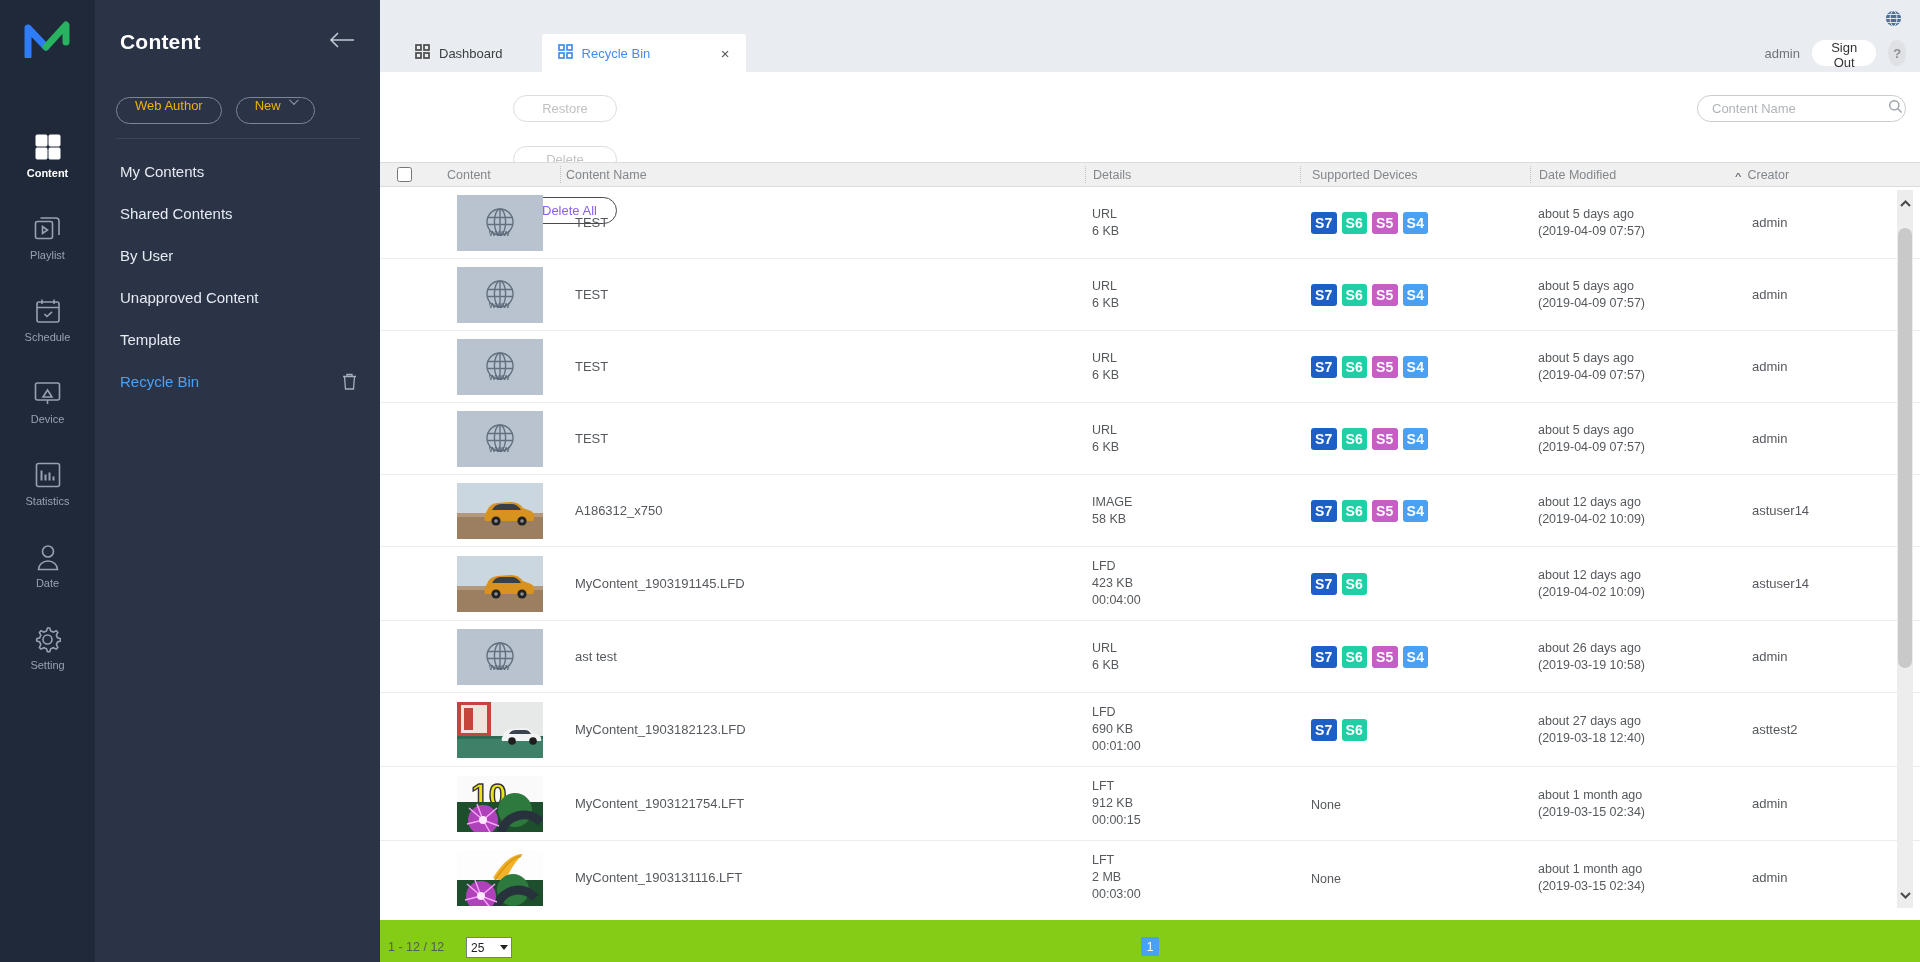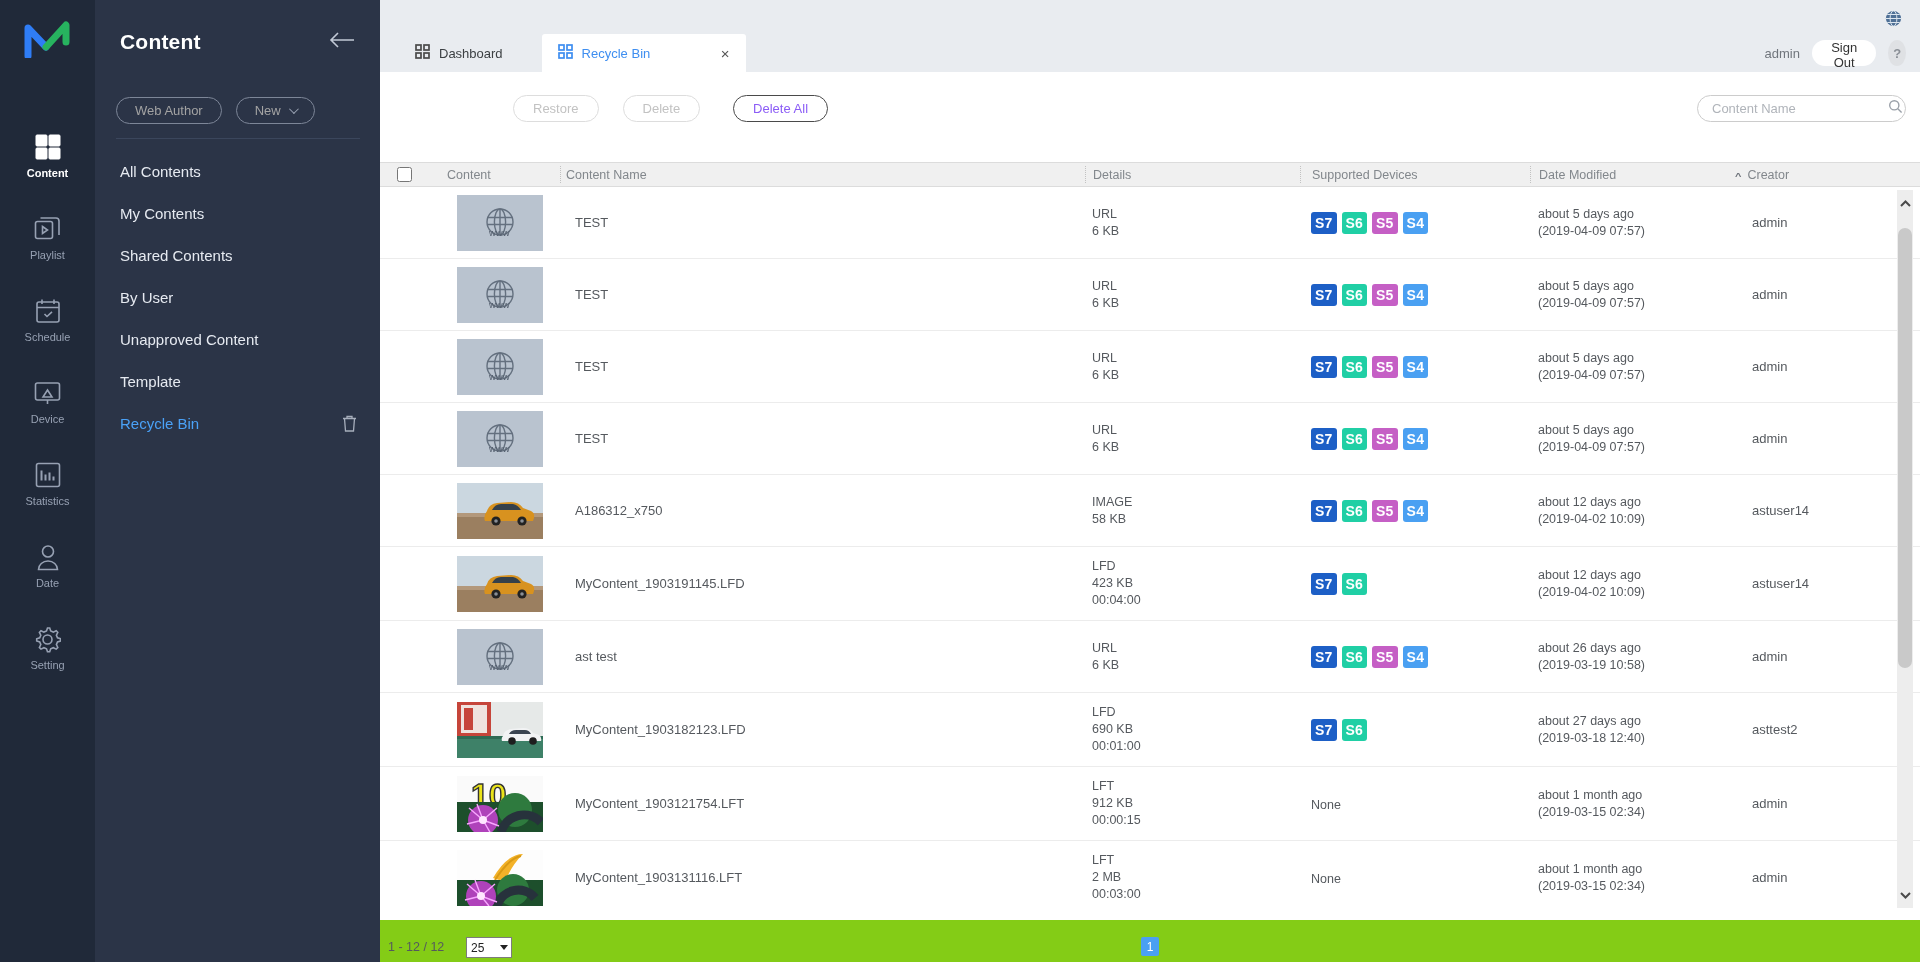--- a/index.html
+++ b/index.html
@@ -17,21 +17,21 @@
   .rail-item svg { stroke:#97a1b3; }
   .rail-item.active svg { stroke:#ffffff; }
 
   
   .sidebar { position:absolute; left:95px; top:0; width:285px; height:962px; background:#2b3447; z-index:20; }
   .notch { position:absolute; left:-11px; top:149px; width:0; height:0; border-top:10px solid transparent; border-bottom:10px solid transparent; border-right:11px solid #2b3447; }
   .sidebar-header { position:absolute; left:25px; top:30px; width:235px; display:flex; justify-content:space-between; align-items:center; }
   .sidebar-title { color:#fff; font-size:21px; font-weight:bold; letter-spacing:.2px; }
   .back-arrow { cursor:pointer; }
   .sidebar-actions { position:absolute; left:21px; top:97px; display:flex; gap:14px; }
-  .pill-dark { height:27px; border:1px solid #7d8698; border-radius:14px; background:transparent; color:#a3a3a3; font-size:13px; padding:0 18px; display:flex; align-items:center; gap:8px; cursor:pointer; font-family:inherit; }
+  .pill-dark { height:27px; border:1px solid #7d8698; border-radius:14px; background:transparent; color:#eab308; font-size:13px; padding:0 18px; display:flex; align-items:flex-start; gap:8px; cursor:pointer; font-family:inherit; }
   .pill-dark .chev { width:7px; height:7px; border-right:1.5px solid #98a1b2; border-bottom:1.5px solid #98a1b2; transform:rotate(45deg) translateY(-2px); }
   .side-divider { position:absolute; left:21px; top:138px; width:244px; height:1px; background:#3b465c; }
   .side-menu { position:absolute; left:25px; top:150px; width:240px; list-style:none; }
   .side-item { height:42px; display:flex; align-items:center; justify-content:space-between; color:#e6eaf1; font-size:15px; cursor:pointer; }
   .side-item.active { color:#4aa1f7; }
   .trash { display:flex; align-items:center; margin-right:3px; }
 
   
   .main { position:absolute; left:380px; top:0; right:0; height:962px; background:#fff; }
 
@@ -45,21 +45,21 @@
 
   .userbar { position:absolute; right:14px; top:0; height:72px; }
   .globe-btn { position:absolute; right:4px; top:10px; cursor:pointer; }
   .user-row { position:absolute; right:0; top:40px; display:flex; align-items:center; gap:12px; }
   .username { font-size:13px; color:#70757c; }
   .signout-btn { height:26px; background:#fff; border:none; border-radius:14px; padding:0 15px; font-size:13px; color:#333; cursor:pointer; font-family:inherit; }
   .help-btn { width:26px; height:26px; border-radius:50%; background:#dfe1e4; border:none; color:#8b9097; font-size:13px; font-weight:bold; cursor:pointer; }
 
   
   .toolbar { position:absolute; left:0; top:95px; right:0; height:28px; }
-  .action-buttons { position:absolute; left:133px; display:flex; gap:24px; }
+  .action-buttons { position:absolute; left:133px; display:flex; gap:24px;flex-direction:column; }
   .pill-light { height:27px; border-radius:14px; background:#fff; font-size:13px; padding:0 19px; font-family:inherit; cursor:pointer; }
   .pill-light:disabled { border:1px solid #ddd; color:#c2c2c2; cursor:default; }
   .pill-light.strong { border:1px solid #4a4a4a; color:#8b5cf6; margin-left:9px; }
   .search-box { position:absolute; right:14px; top:0; width:209px; height:27px; border:1px solid #ccc; border-radius:14px; display:flex; align-items:center; padding:0 10px 0 14px; background:#fff; }
   .search-box input { flex:1; border:none; outline:none; font-size:13px; color:#555; font-family:inherit; background:transparent; }
   .search-box input::placeholder { color:#b0b4ba; }
 
   
   .thead { position:absolute; left:0; top:162px; right:0; height:25px; background:#f0f0f0; border-top:1px solid #dcdcdc; border-bottom:1px solid #dcdcdc; display:flex; align-items:center; font-size:12.5px; color:#82878c; }
   .hc { height:17px; display:flex; align-items:center; }
@@ -202,23 +202,20 @@
       <button class="pill-dark">
         <span>Web Author</span>
       </button>
       <button class="pill-dark">
         <span>New</span>
         <span class="chev"></span>
       </button>
     </div>
     <div class="side-divider"></div>
     <ul class="side-menu" id="side-items">
-        <li class="side-item">
-          <span>All Contents</span>
-        </li>
         <li class="side-item">
           <span>My Contents</span>
         </li>
         <li class="side-item">
           <span>Shared Contents</span>
         </li>
         <li class="side-item">
           <span>By User</span>
         </li>
         <li class="side-item">

